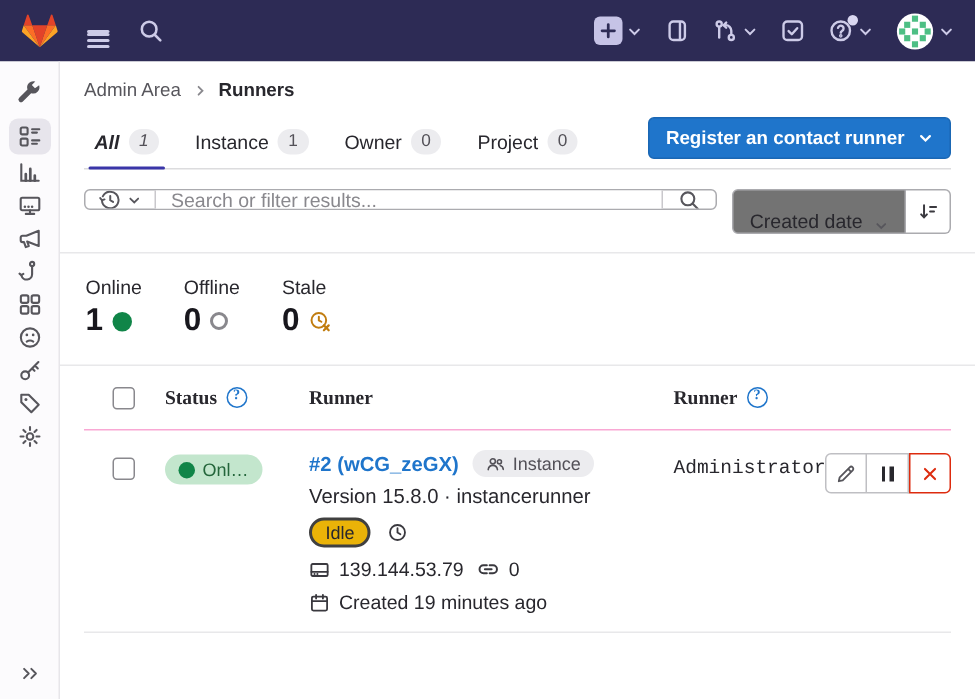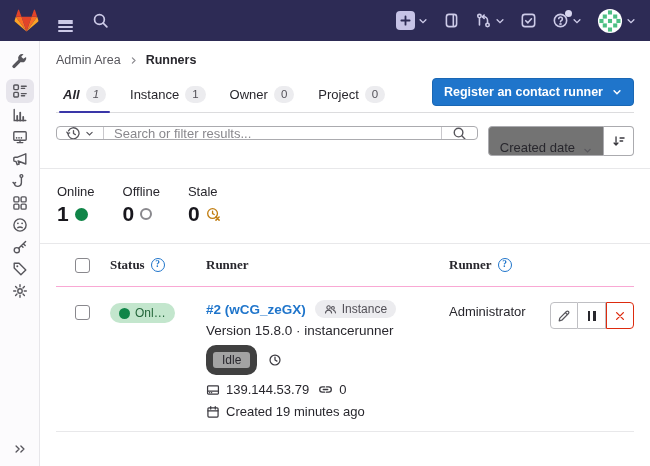--- a/index.html
+++ b/index.html
@@ -160,26 +160,26 @@
   .runner-link { color:#1f75cb; font-weight:700; font-size:13.5px; text-decoration:none; cursor:pointer; }
   .badge-instance {
     display:inline-flex; align-items:center; gap:5px;
     background:#ececef; color:#535158; border-radius:10px;
     padding:2px 9px; font-size:12px; cursor:default;
   }
   .runner-version { margin-top:5px; font-size:13.5px; color:#28272d; }
   .runner-meta { display:flex; align-items:center; gap:6px; margin-top:7px; font-size:13px; color:#28272d; }
   .runner-meta .icon { display:flex; color:#3a393f; }
   .pill-idle {
-    border:7px solid #404040; border-radius:10px; background:#a3a3a3;
+    border:2px solid #404040; border-radius:10px; background:#eab308;
     padding:1px 9px; font-size:12px; color:#28272d; margin-right:5px; cursor:default;
   }
 
   .owner-cell { display:flex; justify-content:space-between; align-items:flex-start; padding-left:25px; padding-right:0; }
-  .owner-name { margin-top:4px; color:#28272d; text-decoration:none; cursor:pointer; }
+  .owner-name { margin-top:4px; color:#28272d; text-decoration:none; cursor:pointer;font-family:Liberation Mono, monospace; }
   .actions { display:inline-flex; margin-top:2px; }
   .act-btn {
     width:28px; height:27px; background:#fff; border:1px solid #bfbfc3;
     display:flex; align-items:center; justify-content:center; color:#57565c;
   }
   .act-btn.edit { border-radius:4px 0 0 4px; }
   .act-btn.pause { border-left:none; color:#28272d; }
   .act-btn.delete { border:1px solid #dd2b0e; border-radius:0 4px 4px 0; color:#dd2b0e; }
 </style>
 </head>

